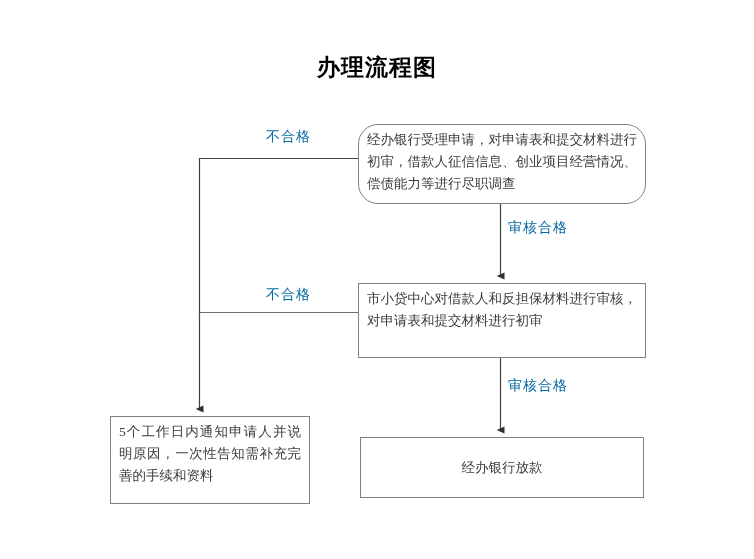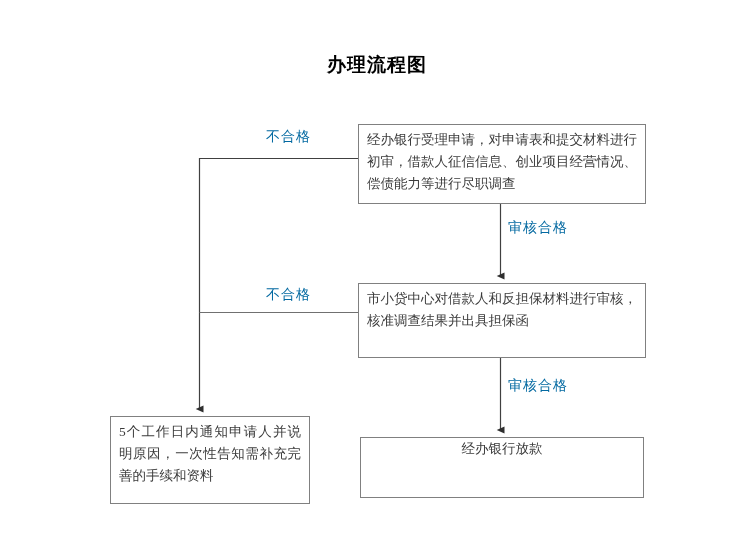--- a/index.html
+++ b/index.html
@@ -24,21 +24,21 @@
     top: 0;
     width: 754px;
     height: 559px;
   }
   .diagram-title {
     position: absolute;
     left: 0;
     top: 52px;
     width: 754px;
     text-align: center;
-    font-size: 19px;
+    font-size: 23px;
     font-weight: bold;
     color: #000000;
     letter-spacing: 1px;
     font-family: "Liberation Serif", "DejaVu Serif", serif;
   }
   .node {
     position: absolute;
     box-sizing: border-box;
     border: 1px solid #808080;
     background: #ffffff;
@@ -49,31 +49,33 @@
   }
   .node .node-text {
     display: block;
     padding: 4px 8px 0 8px;
     text-align: justify;
     text-justify: inter-ideograph;
     word-break: break-all;
   }
   .node.centered {
     display: flex;
+    align-items: center;
     justify-content: center;
   }
   .node.centered .node-text {
     padding: 0;
     text-align: center;
   }
   #node-bank-review {
     left: 358px;
     top: 124px;
     width: 288px;
     height: 80px;
+    border-radius: 20px;
   }
   #node-center-review {
     left: 358px;
     top: 283px;
     width: 288px;
     height: 75px;
   }
   #node-notify {
     left: 110px;
     top: 416px;
@@ -120,21 +122,21 @@
     <path d="M 500.5 204 L 500.5 276" stroke="#404040" stroke-width="1.2" fill="none" marker-end="url(#arrowhead)"></path>
 
     <path d="M 500.5 358 L 500.5 430" stroke="#404040" stroke-width="1.2" fill="none" marker-end="url(#arrowhead)"></path>
   </svg>
 
   <div class="node" id="node-bank-review">
     <span class="node-text">经办银行受理申请，对申请表和提交材料进行初审，借款人征信信息、创业项目经营情况、偿债能力等进行尽职调查</span>
   </div>
 
   <div class="node" id="node-center-review">
-    <span class="node-text">市小贷中心对借款人和反担保材料进行审核，核准调查结果并出具担保函</span>
+    <span class="node-text">市小贷中心对借款人和反担保材料进行审核，对申请表和提交材料进行初审</span>
   </div>
 
   <div class="node" id="node-notify">
     <span class="node-text">5个工作日内通知申请人并说明原因，一次性告知需补充完善的手续和资料</span>
   </div>
 
   <div class="node centered" id="node-disburse">
     <span class="node-text">经办银行放款</span>
   </div>
 

